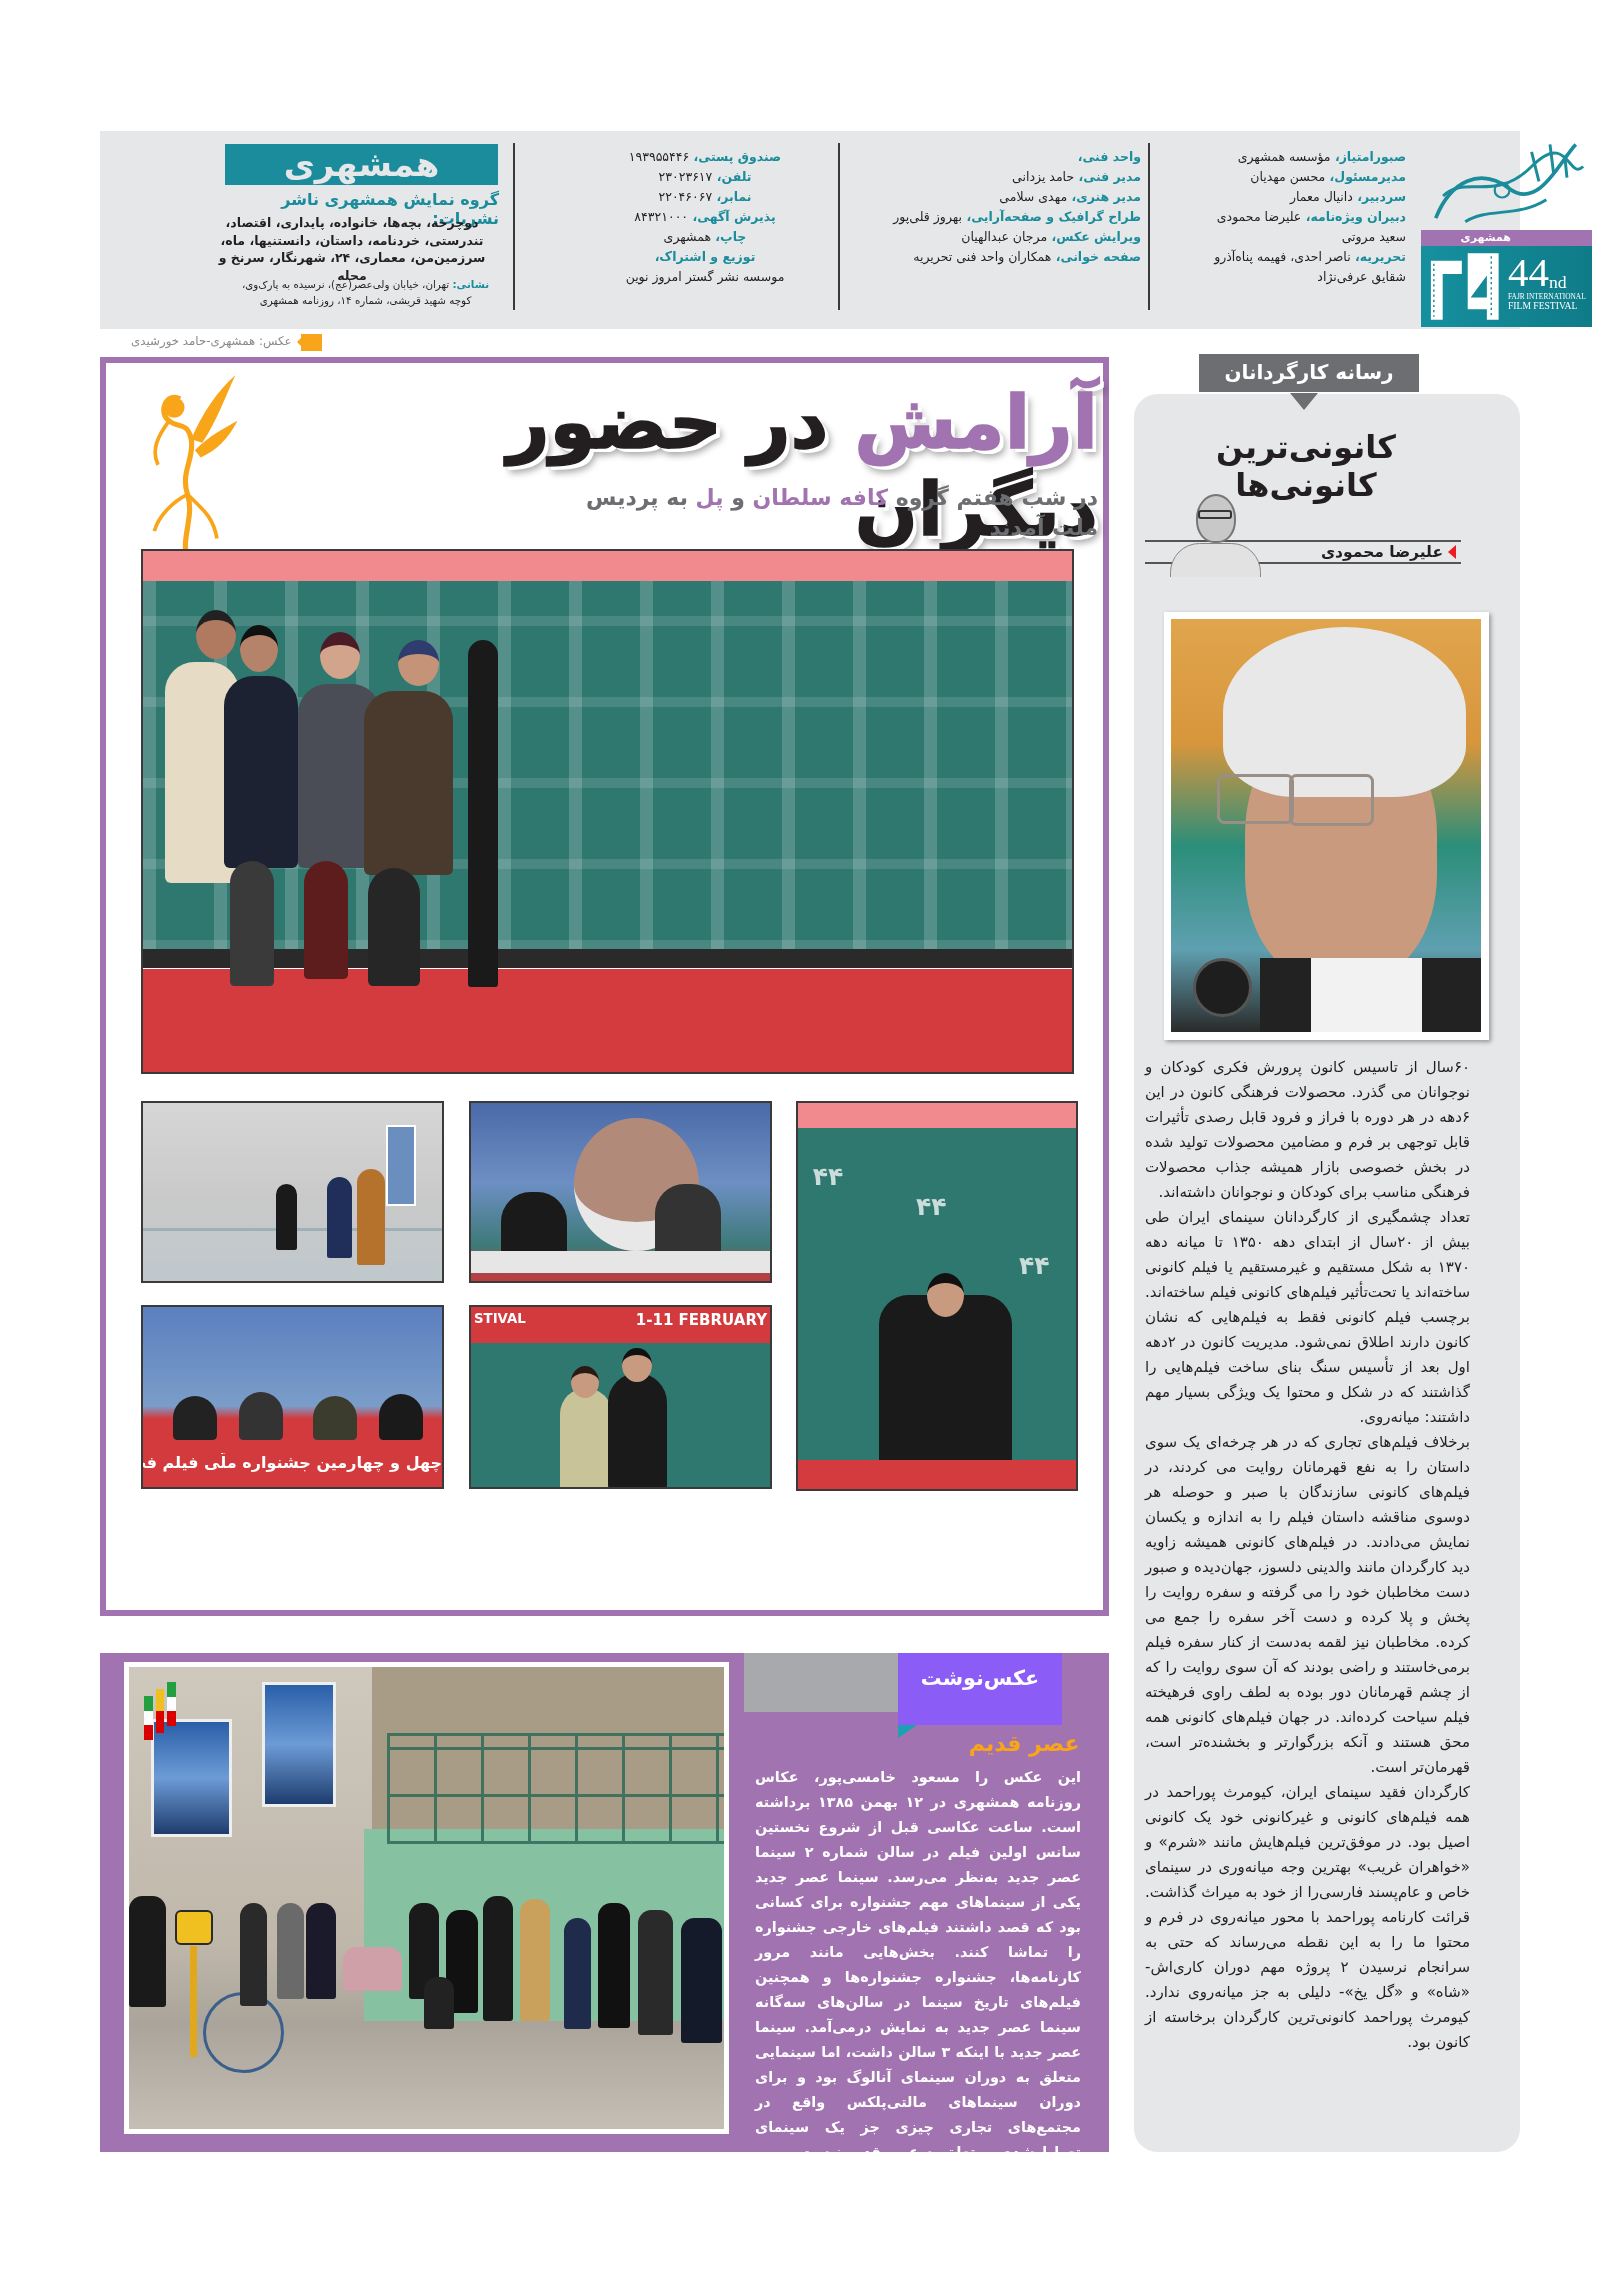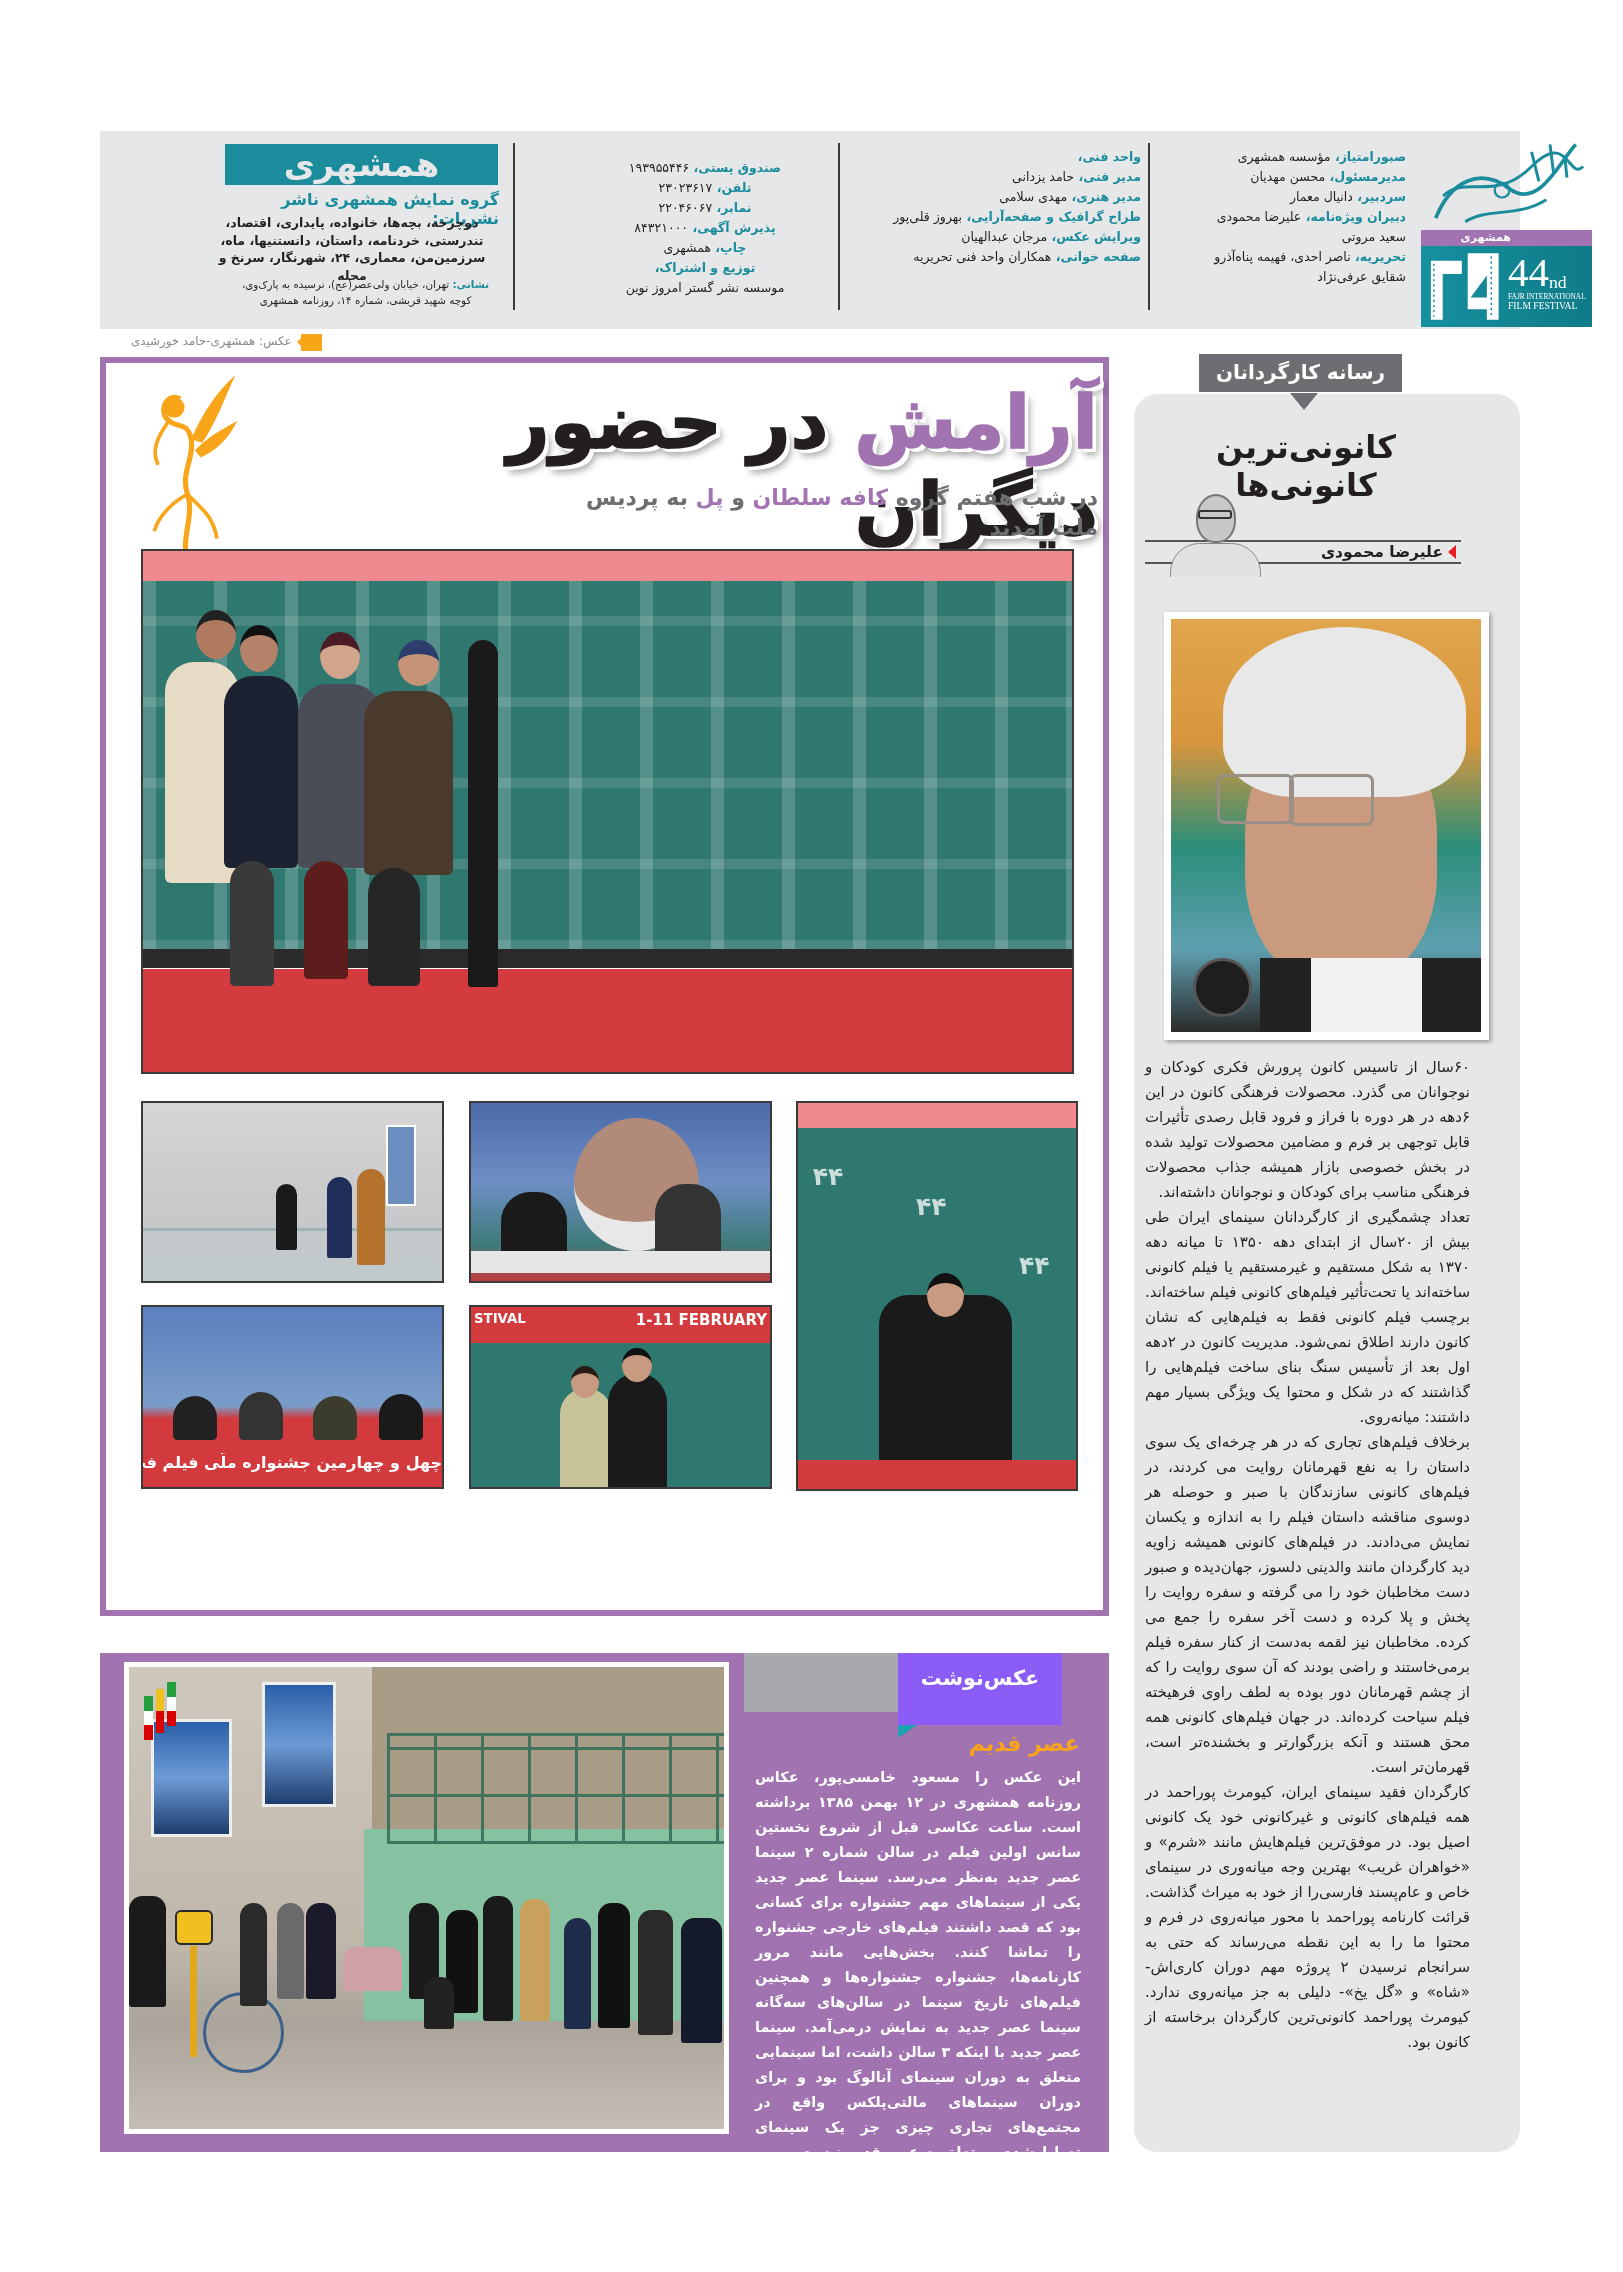--- a/index.html
+++ b/index.html
@@ -13,21 +13,21 @@
   .fest-logo .purple-strip { position: absolute; left: 0; top: 93px; width: 171px; height: 16px; background: #a173b0; color: #fff; font-size: 11px; font-weight: bold; text-align: right; padding-right: 81px; line-height: 16px; }
   .fest-logo .teal-block { position: absolute; left: 0; top: 109px; width: 171px; height: 81px; background: linear-gradient(90deg,#16909f,#0f7b88); }
   .fest-logo .big44 { position: absolute; left: 87px; top: 6px; font-family: "Liberation Serif", serif; color: #fff; font-size: 41px; line-height: 41px; direction: ltr; }
   .fest-logo .big44 sup { font-size: 17.7px; vertical-align: -1.5px; }
   .fest-logo .fest-en { position: absolute; left: 87px; top: 47px; direction: ltr; color: #fff; font-family: "Liberation Serif", serif; font-size: 7.4px; line-height: 8.9px; text-align: left; }
   .fest-logo .fest-en .l2 { font-size: 9.6px; }
   .imprint-col { position: absolute; top: 16px; font-size: 12.5px; line-height: 20px; text-align: right; color: #231f20; }
   .imprint-col .k { color: #1a8c9c; font-weight: bold; }
   .col-a { left: 1070px; width: 236px; }
   .col-b { left: 753px; width: 288px; }
-  .col-c { left: 487px; width: 236px; text-align: center; margin-top: 11px; }
+  .col-c { left: 487px; width: 236px; text-align: center; }
   .vsep { position: absolute; top: 11.8px; width: 1.5px; height: 167px; background: #3a3a3a; }
   .hamshahri-wordmark { position: absolute; left: 125px; top: 13.3px; width: 273px; height: 41px; background: #1a8c9c; color: #e6e7e8; font-size: 34px; font-weight: bold; line-height: 41px; text-align: center; letter-spacing: 3px; }
   .group-line { position: absolute; left: 111px; top: 59px; width: 288px; color: #1a8c9c; font-size: 16px; font-weight: bold; text-align: right; }
   .pubs-list { position: absolute; left: 103px; top: 83px; width: 298px; font-size: 12.5px; line-height: 17.7px; text-align: center; font-weight: bold; color: #231f20; }
   .address { position: absolute; left: 140px; top: 145px; width: 251px; font-size: 10.3px; line-height: 16px; text-align: center; }
   .address .k { color: #1a8c9c; font-weight: bold; }
 
   .photo-credit { position: absolute; left: 100px; top: 332px; width: 221px; height: 20.7px; }
   .photo-credit .tag { position: absolute; left: 201px; top: 1.5px; width: 20.7px; height: 17.7px; background: #f9a51a; }
   .photo-credit .tag::before { content: ""; position: absolute; right: 20.7px; top: 4.4px; border-top: 4.4px solid transparent; border-bottom: 4.4px solid transparent; border-right: 4.4px solid #f9a51a; }
@@ -83,21 +83,21 @@
 
   .pe-header { position: absolute; left: 798px; top: 0; width: 164px; height: 72px; background: #8b5cf6; }
   .pe-header::after { content: ""; position: absolute; left: 0; bottom: -13.3px; border-left: 0 solid transparent; border-right: 19px solid transparent; border-top: 13.3px solid #1ba1b1; }
   .pe-header-gray { position: absolute; left: 644px; top: 0; width: 154px; height: 59px; background: #a7a9ac; }
   .pe-header .lbl { position: absolute; width: 100%; top: 13.3px; text-align: center; color: #fff; font-size: 20.7px; font-weight: bold; }
   .pe-title { position: absolute; right: 29.5px; top: 78px; color: #f9a51a; font-size: 22px; font-weight: 900; }
   .pe-body { position: absolute; left: 655px; top: 112px; width: 326px; color: #fff; font-size: 14.4px; line-height: 25px; font-weight: bold; text-align: justify; text-align-last: right; }
 
   
   .side-column { position: absolute; left: 1134px; top: 394px; width: 386px; height: 1758px; background: #e6e7e8; border-radius: 23.6px 23.6px 23.6px 23.6px; }
-  .side-tab { position: absolute; left: 1199px; top: 354px; width: 203px; height: 38px; background: #6d6e71; }
+  .side-tab { position: absolute; left: 1199px; top: 354px; width: 220px; height: 38px; background: #6d6e71; }
   .side-tab::after { content: ""; position: absolute; left: 91px; bottom: -17.7px; border-left: 14.8px solid transparent; border-right: 14.8px solid transparent; border-top: 17.7px solid #6d6e71; }
   .side-tab .lbl { position: absolute; width: 100%; top: 5.9px; text-align: center; color: #fff; font-size: 20px; font-weight: bold; }
   .column-title { position: absolute; left: 1210px; top: 428px; width: 192px; text-align: center; font-size: 32px; font-weight: 900; line-height: 38px; color: #231f20; }
   .author-avatar { position: absolute; left: 1166px; top: 488px; width: 100px; height: 89px; overflow: hidden; }
   .author-avatar .face { position: absolute; left: 29.5px; top: 5.9px; width: 40px; height: 49px; background: #c8c8c8; border-radius: 50% 50% 45% 45%; border: 2.2px solid #777; }
   .author-avatar .glasses { position: absolute; left: 32px; top: 22px; width: 34px; height: 8.9px; border: 2.2px solid #333; border-radius: 3px; }
   .author-avatar .body { position: absolute; left: 4.4px; top: 55px; width: 91px; height: 44px; background: #e2e2e2; border: 1.5px solid #888; border-radius: 29.5px 29.5px 0 0; }
   .author-line-top { position: absolute; left: 1145px; top: 540px; width: 316px; height: 1.5px; background: #555; }
   .author-line-bot { position: absolute; left: 1145px; top: 562px; width: 316px; height: 1.5px; background: #555; }
   .author-arrow { position: absolute; left: 1448px; top: 545px; border-top: 7.4px solid transparent; border-bottom: 7.4px solid transparent; border-right: 8.9px solid #ed1c24; }

